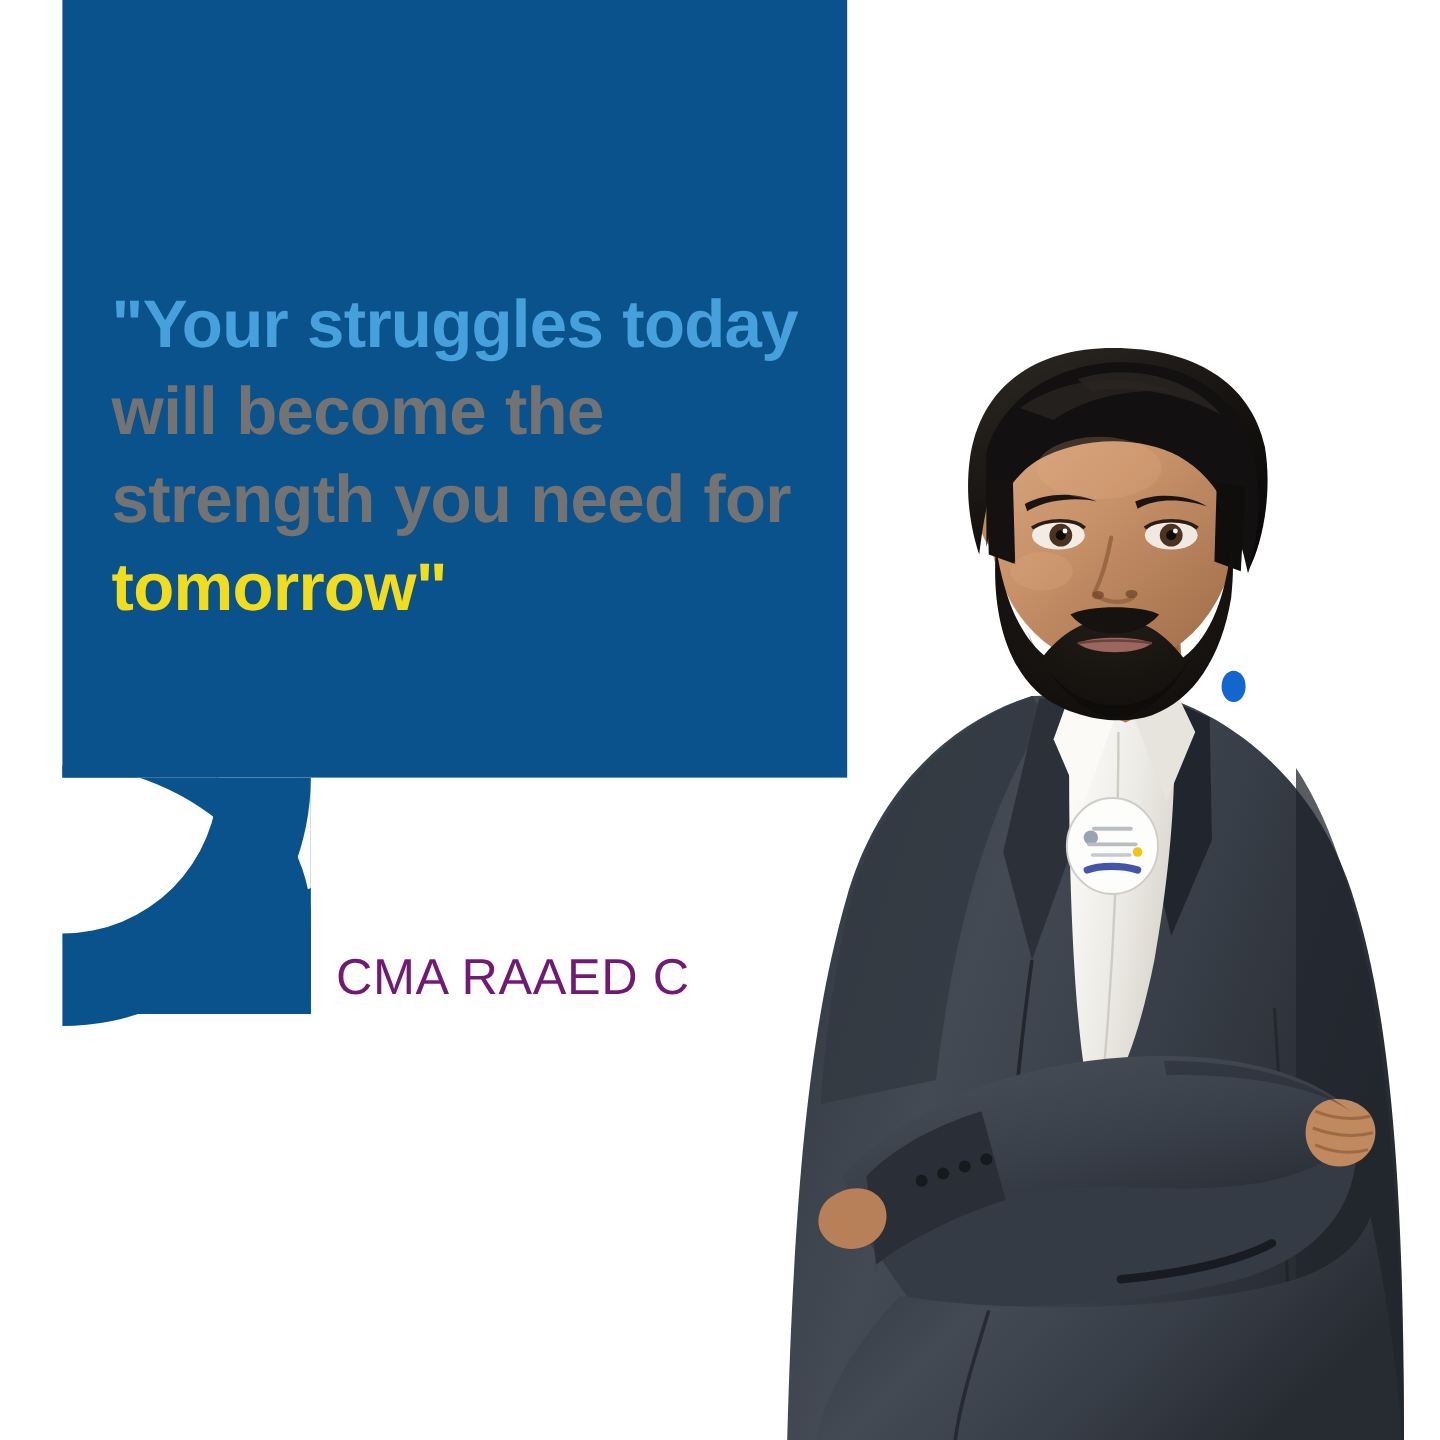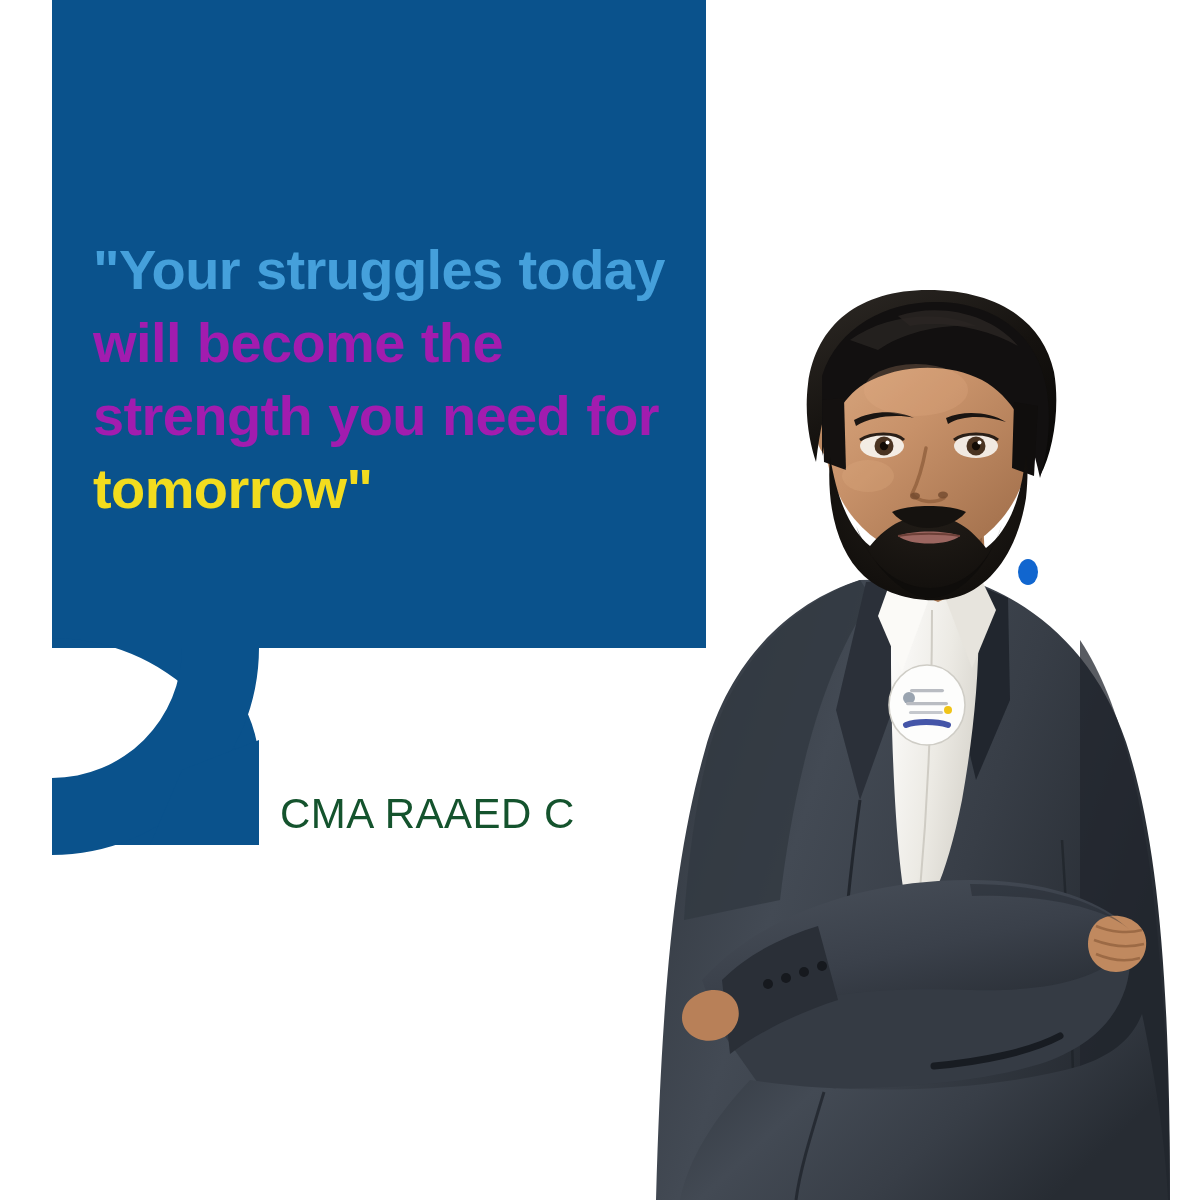--- a/index.html
+++ b/index.html
@@ -33,32 +33,32 @@
     width: 600px;
     font-size: 56px;
     font-weight: bold;
     line-height: 73px;
     letter-spacing: -0.6px;
     color: #ffffff;
     white-space: pre-wrap;
     word-spacing: 1px;
   }
   .q-accent   { color: #45A0DB; }
-  .q-white    { color: #a21caf; margin-left: 23px; }
+  .q-white    { color: #737373; margin-left: 23px; }
   .q-yellow   { color: #F2DC1E; }
 
   
   #speaker-name {
     position: absolute;
     left: 280px;
     top: 790px;
     font-size: 42px;
     font-weight: normal;
     letter-spacing: 0.5px;
-    color: #14532d;
+    color: #701a75;
     white-space: nowrap;
   }
 
   
   #portrait {
     position: absolute;
     left: 610px;
     top: 280px;
     width: 600px;
     height: 920px;

